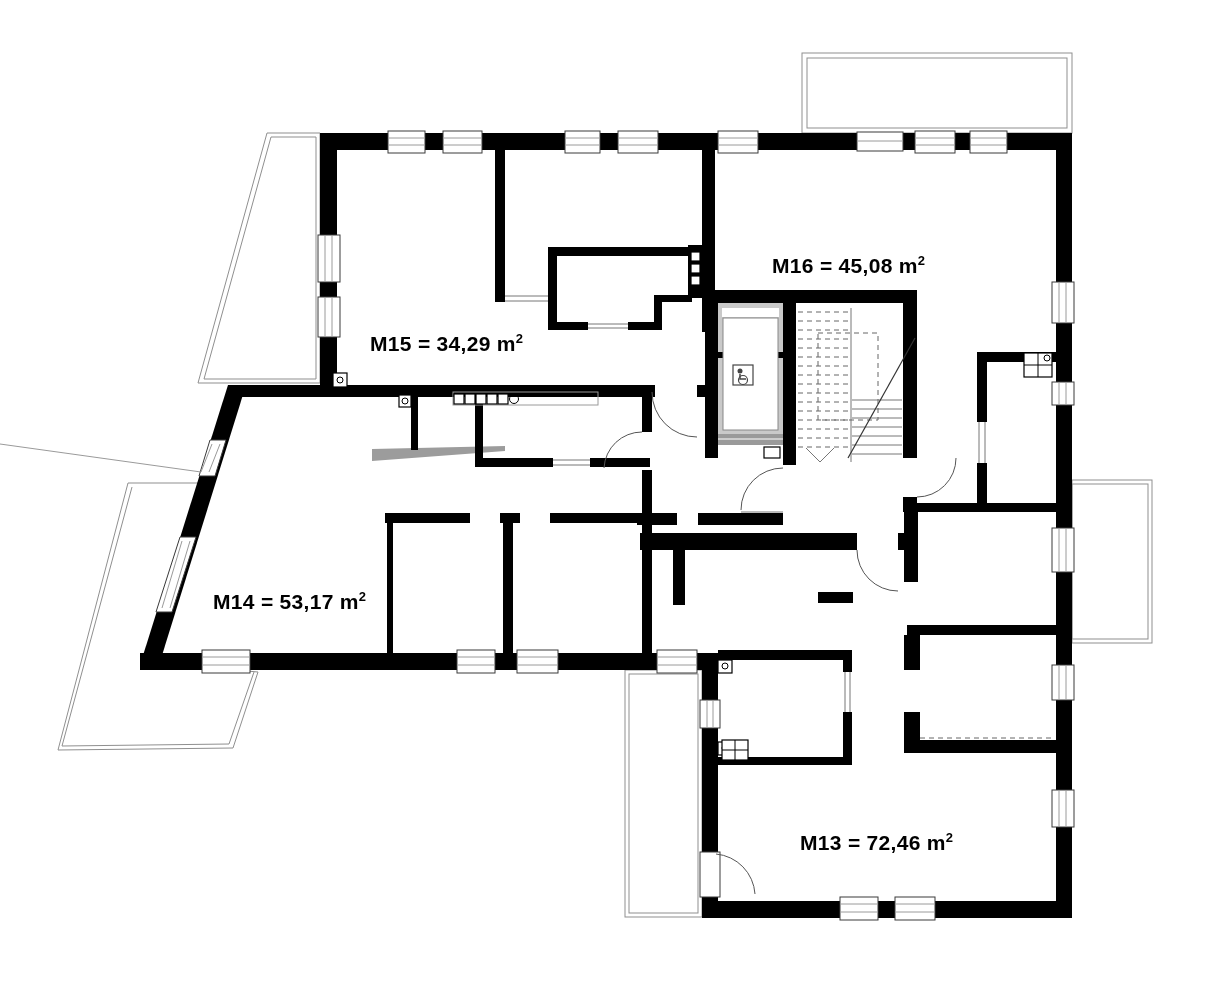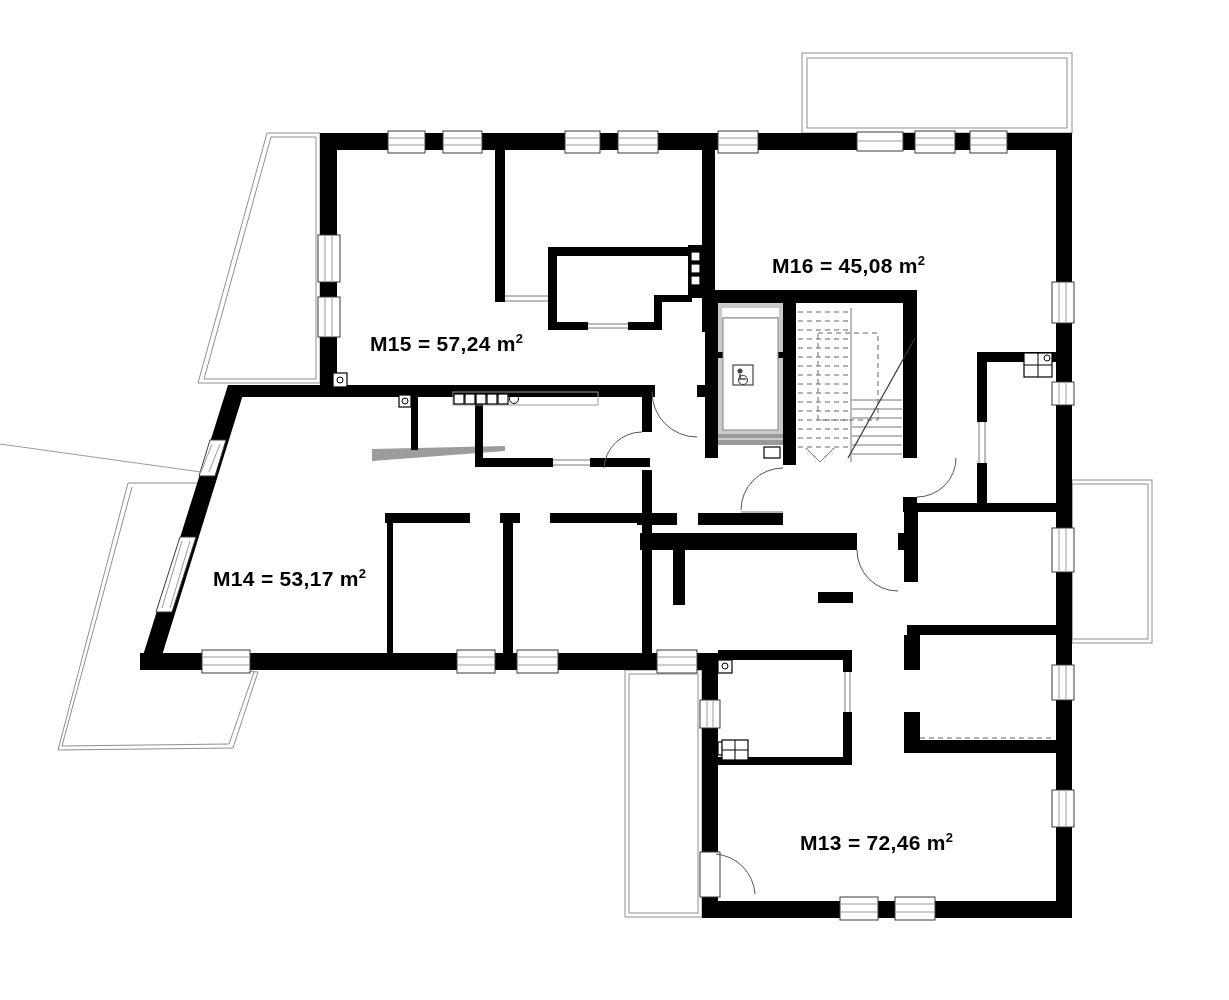--- a/index.html
+++ b/index.html
@@ -273,16 +273,16 @@
           <rect x="465" y="394" width="10" height="10" class="fix"></rect>
       <rect x="476" y="394" width="10" height="10" class="fix"></rect>
           <rect x="487" y="394" width="10" height="10" class="fix"></rect>
       <rect x="498" y="394" width="10" height="10" class="fix"></rect>
       <circle cx="514" cy="399" r="4.5" fill="none" stroke="#000"></circle>
     </g>
   </g>
 </svg>
 
 <div class="apt-label" style="left:800px;top:830px;"><span>M13 = 72,46 m</span><sup>2</sup></div>
-<div class="apt-label" style="left:213px;top:566px;"><span>M14 = 53,17 m</span><sup>2</sup></div>
-<div class="apt-label" style="left:370px;top:331px;"><span>M15 = 57,24 m</span><sup>2</sup></div>
+<div class="apt-label" style="left:213px;top:589px;"><span>M14 = 53,17 m</span><sup>2</sup></div>
+<div class="apt-label" style="left:370px;top:331px;"><span>M15 = 34,29 m</span><sup>2</sup></div>
 <div class="apt-label" style="left:772px;top:213px;margin-top:40px;"><span>M16 = 45,08 m</span><sup>2</sup></div>
 </div>
 
 </body></html>

